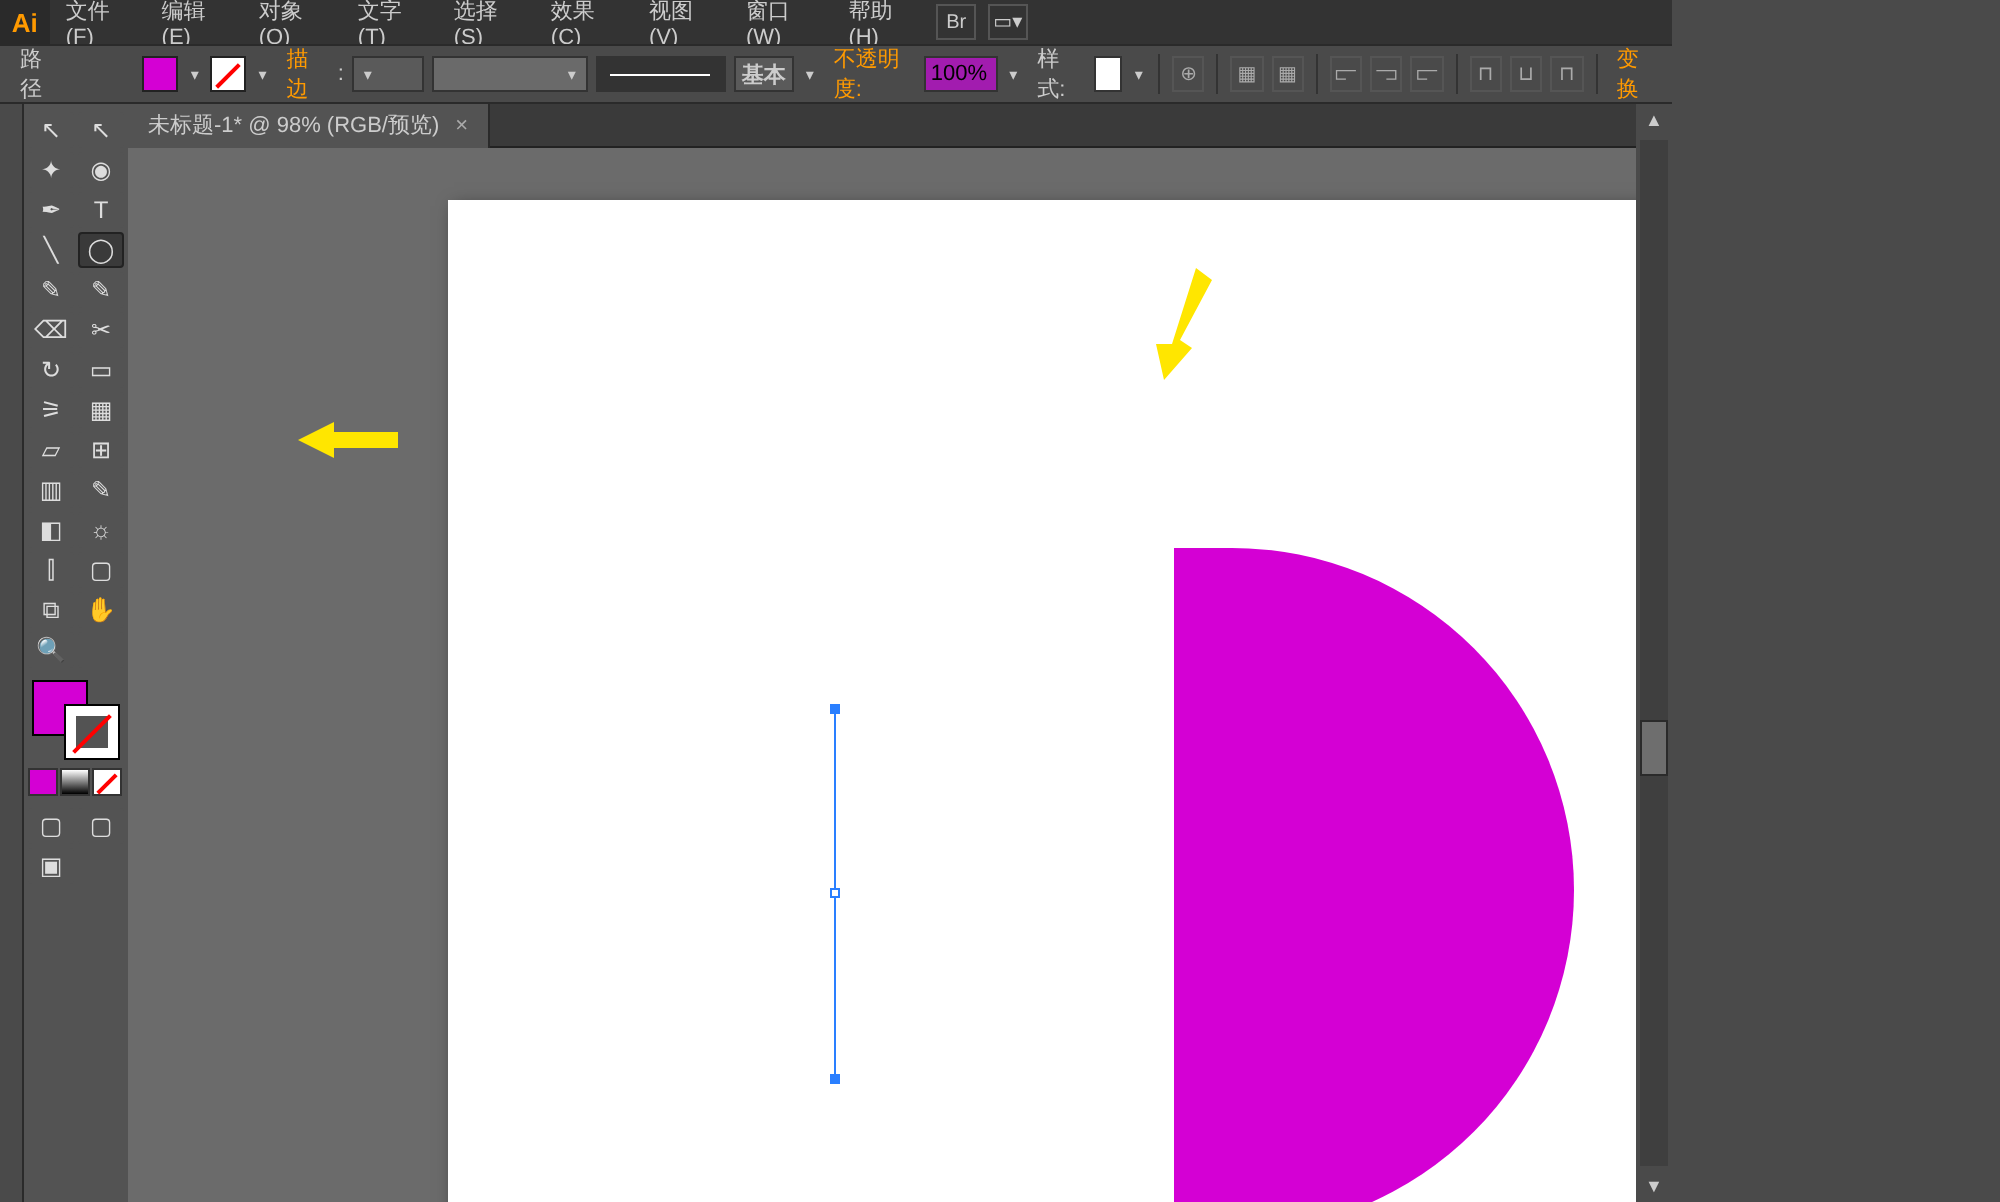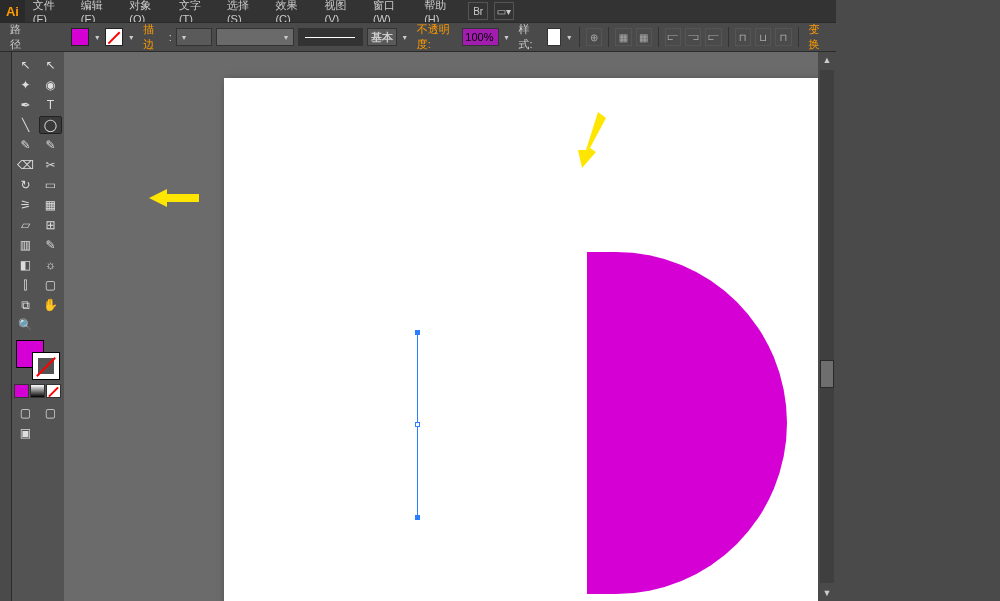--- a/index.html
+++ b/index.html
@@ -208,20 +208,26 @@
       <div class="tool-row" style="margin-top:4px;">
           <div class="tool">▢</div>
           <div class="tool">▢</div>
         </div>
       <div class="tool-row">
           <div class="tool">▣</div>
         </div>
     </div>
 
     <div class="docarea">
+      <div class="tabbar">
+        <div class="tab">
+          <span>未标题-1* @ 98% (RGB/预览)</span>
+          <span class="tab-close">×</span>
+        </div>
+      </div>
       <div class="canvas-wrap">
         <div class="artboard"></div>
         <div class="half-circle"></div>
         <div class="path-line">
           <div class="anchor" style="top:-2px;"></div>
           <div class="anchor mid" style="top:90px;"></div>
           <div class="anchor" style="bottom:-2px;"></div>
         </div>
 
         <div class="arrow" style="left:85px; top:135px;">

